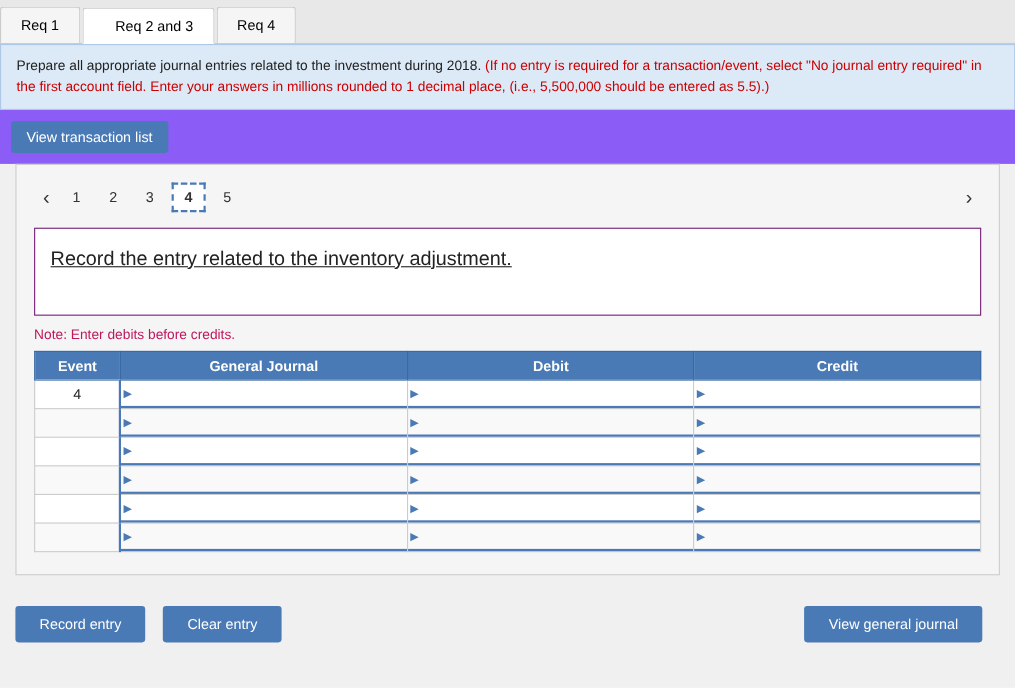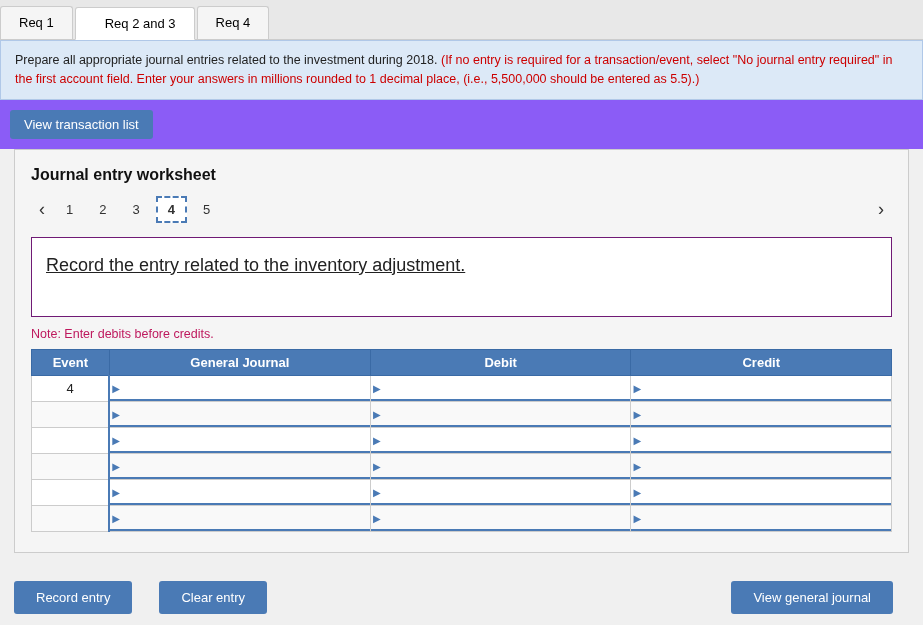--- a/index.html
+++ b/index.html
@@ -183,21 +183,21 @@
       top: 50%;
       transform: translateY(-50%);
     }
     .td-with-arrow input[type="text"] {
       padding-left: 14px;
     }
 
     
     .bottom-buttons {
       display: flex;
-      gap: 11px;
+      gap: 0;
       padding: 14px 14px 0 14px;
       align-items: center;
     }
     .btn-action {
       background: #4a7ab5;
       color: #fff;
       border: none;
       padding: 9px 22px;
       font-size: 13px;
       cursor: pointer;
@@ -218,21 +218,20 @@
 <div class="instructions">
   <span>Prepare all appropriate journal entries related to the investment during 2018.</span>
   <span class="highlight">(If no entry is required for a transaction/event, select "No journal entry required" in the first account field. Enter your answers in millions rounded to 1 decimal place, (i.e., 5,500,000 should be entered as 5.5).)</span>
 </div>
 
 <div class="view-btn-area">
   <button class="btn-blue">View transaction list</button>
 </div>
 
 <div class="worksheet-container">
-  <div class="worksheet-title">Journal entry worksheet</div>
 
   <div class="pagination">
     <span class="page-arrow">‹</span>
     <span class="page-num">1</span>
     <span class="page-num">2</span>
     <span class="page-num">3</span>
     <span class="page-num active">4</span>
     <span class="page-num">5</span>
     <span class="page-spacer"></span>
     <span class="page-arrow">›</span>

